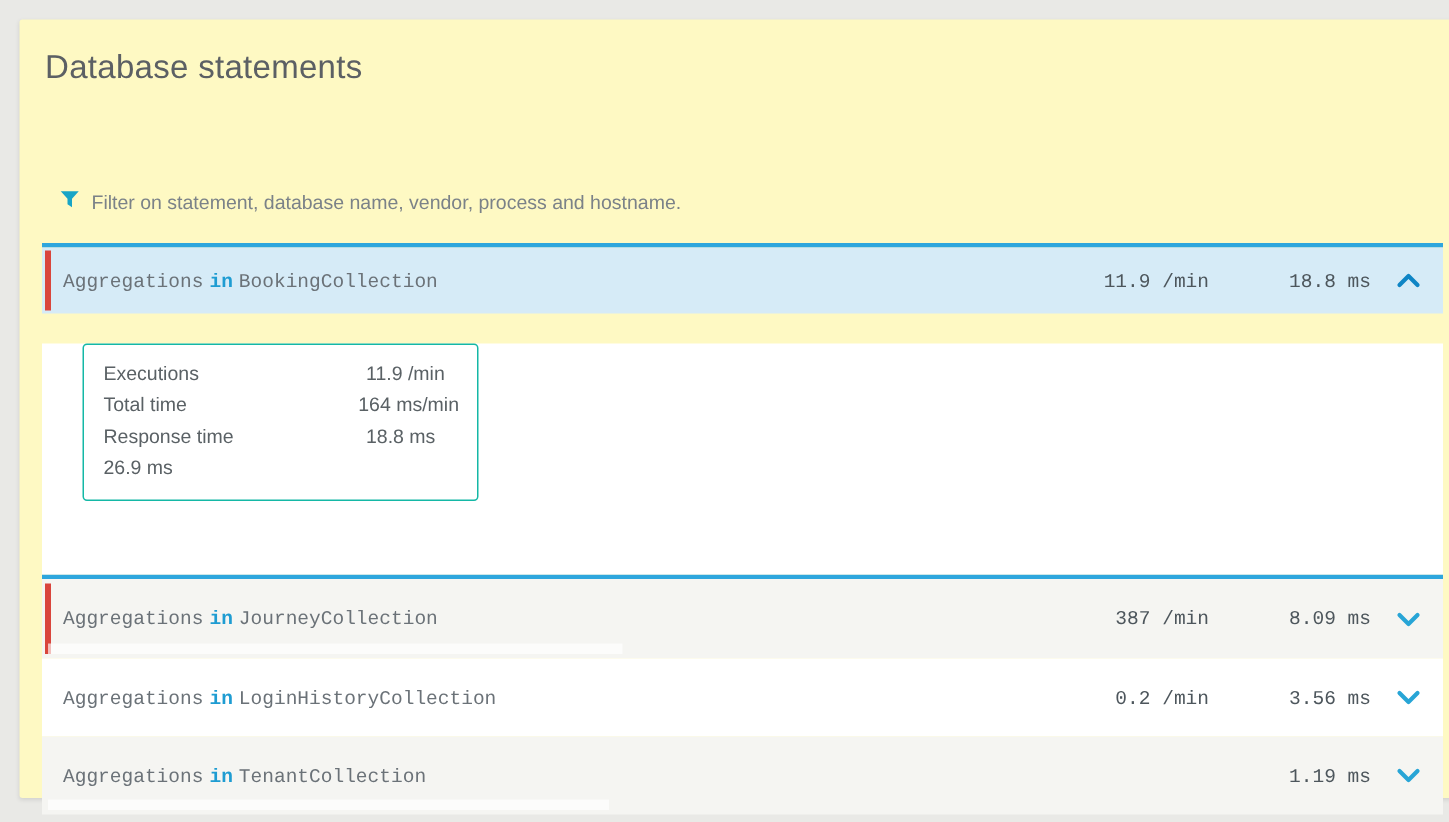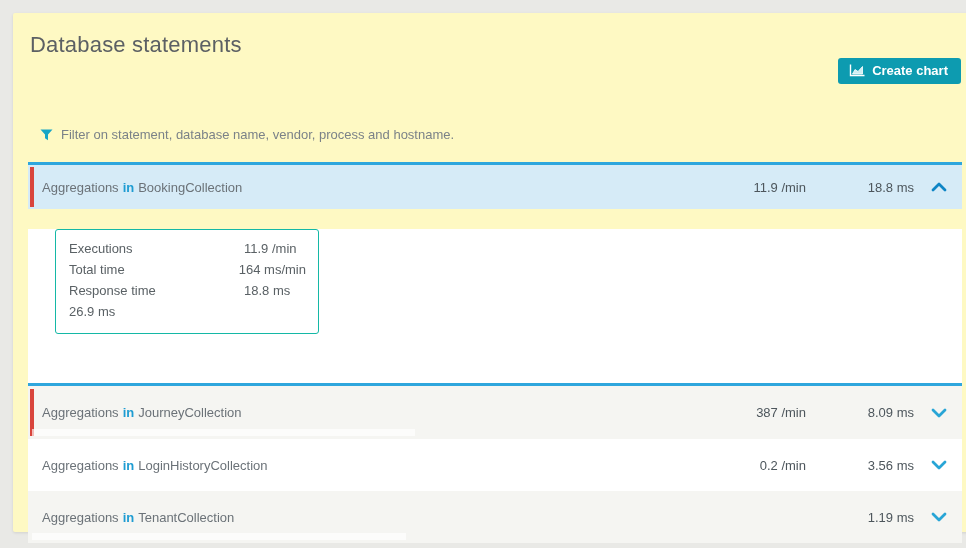--- a/index.html
+++ b/index.html
@@ -33,21 +33,21 @@
     border: none;
     border-radius: 3px;
     padding: 5px 13px 6px 11px;
     font-family: "Liberation Sans", sans-serif;
     font-size: 13px; font-weight: bold;
     cursor: pointer;
   }
   .create-chart-btn svg { display: block; }
   .filter-hint {
     margin: 69px 0 0 27px;
-    display: flex; align-items: center; gap: 8px;
+    display: flex; align-items: flex-start; gap: 8px;
     font-size: 13px;
     color: #7b8288;
     cursor: pointer;
     width: fit-content;
   }
   .filter-hint svg { display: block; }
 
   .list { margin: 20px 15px 0 15px; }
 
   .expanded-group {
@@ -55,20 +55,21 @@
     border-bottom: 3px solid #2ea6dd;
   }
   .row {
     position: relative;
     display: flex; align-items: center;
     height: 52px;
     padding: 0 0 0 14px;
     font-size: 13px;
     color: #6b7278;
     cursor: pointer;
+    font-family: Liberation Mono, monospace;
   }
   .row--selected { height: 44px; background: #d6ebf7; }
   .row--gray { background: #f5f5f2; }
   .row--white { background: #ffffff; }
   .sev-bar {
     position: absolute;
     left: 2px; top: 3px; bottom: 3px;
     width: 4px;
     background: #d9453c;
   }
@@ -101,29 +102,20 @@
   .d-label { width: 175px; }
   .d-value { flex: 1; white-space: nowrap; }
 </style>
 </head>
 <body>
 
 <div class="card">
 
   <h1 class="page-title">Database statements</h1>
 
-  <button class="create-chart-btn">
-    <span>
-      <svg width="16" height="13" viewBox="0 0 16 13">
-        <path d="M1.5 0.5 V11.5 H15.5" fill="none" stroke="#ffffff" stroke-width="1.4"></path>
-        <path d="M3.5 10 L6 5.5 L9 7.5 L13.5 2.5 V10 Z" fill="#cfeef2" stroke="#ffffff" stroke-width="0.8"></path>
-      </svg>
-    </span>
-    <span>Create chart</span>
-  </button>
 
   <div class="filter-hint">
     <span>
       <svg width="13" height="12" viewBox="0 0 13 12">
         <path d="M0.5 0.5 H12.5 L8 5.5 V11.2 L5 9.2 V5.5 Z" fill="#17a5c6"></path>
       </svg>
     </span>
     <span>Filter on statement, database name, vendor, process and hostname.</span>
   </div>
 

